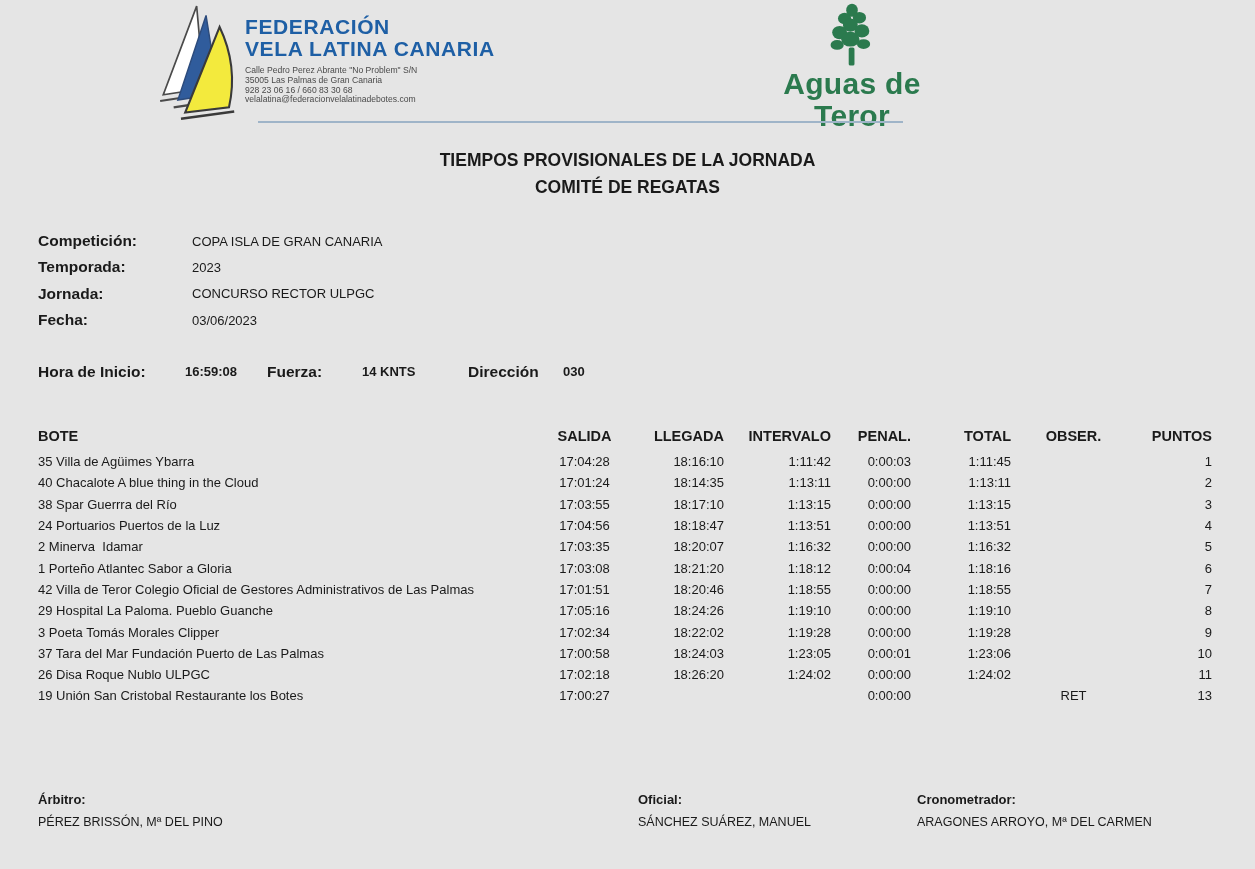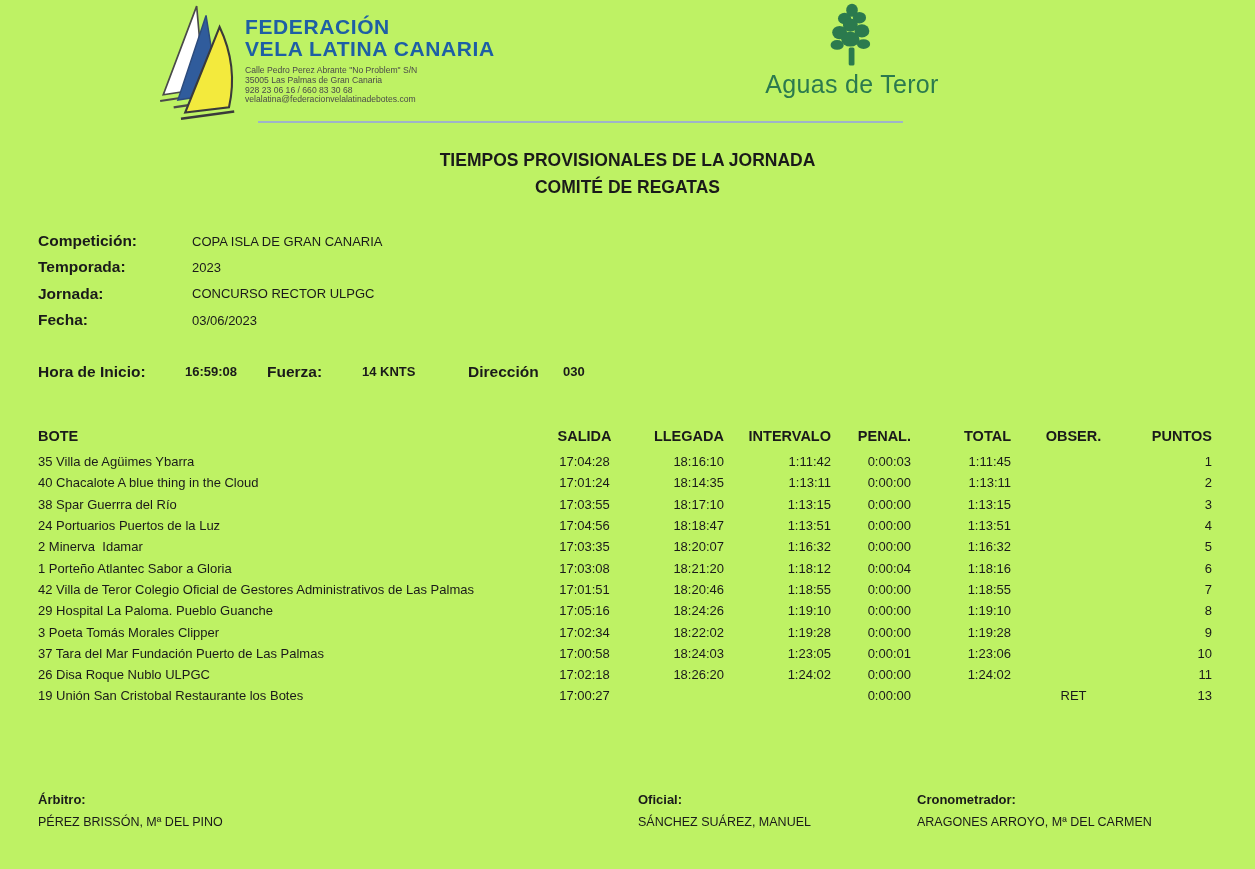--- a/index.html
+++ b/index.html
@@ -1,28 +1,28 @@
 <!DOCTYPE html>
 <html><head>
 <meta charset="utf-8">
 <style>
   html,body{margin:0;padding:0;background:#ffffff;}
   .page{
-    position:relative;width:1255px;height:869px;background:#bef264;
+    position:relative;width:1255px;height:869px;background:#e5e5e5;
     font-family:"Liberation Sans",sans-serif;color:#1a1a1a;overflow:hidden;
   }
 
   
   .fed-logo{position:absolute;left:158px;top:4px;width:94px;height:120px;}
   .fed-text{position:absolute;left:245px;top:16px;}
   .fed-name{color:#1e5fa5;font-weight:bold;font-size:21px;line-height:22px;letter-spacing:.6px;}
   .fed-addr{margin-top:6px;font-size:8.6px;line-height:9.8px;color:#4a4a4a;}
   .sponsor{position:absolute;left:742px;top:2px;width:220px;text-align:center;}
   .tree-icon{display:block;margin:0 auto;width:78px;height:66px;}
-  .sponsor-name{font-size:25px;font-weight:normal;color:#2b7a4e;letter-spacing:.3px;line-height:32px;}
+  .sponsor-name{font-size:30px;font-weight:bold;color:#2b7a4e;letter-spacing:.3px;line-height:32px;}
   .header-rule{position:absolute;left:258px;top:121px;width:645px;height:2px;background:#9fb4c8;}
 
   
   .doc-title{position:absolute;left:0;top:147px;width:1255px;text-align:center;
     font-weight:bold;font-size:17.5px;line-height:27px;}
 
   
   .info{position:absolute;left:38px;top:228px;}
   .info-row{display:flex;height:26.3px;align-items:center;gap:17px;}
   .info-label{width:137px;font-weight:bold;font-size:15.5px;}

